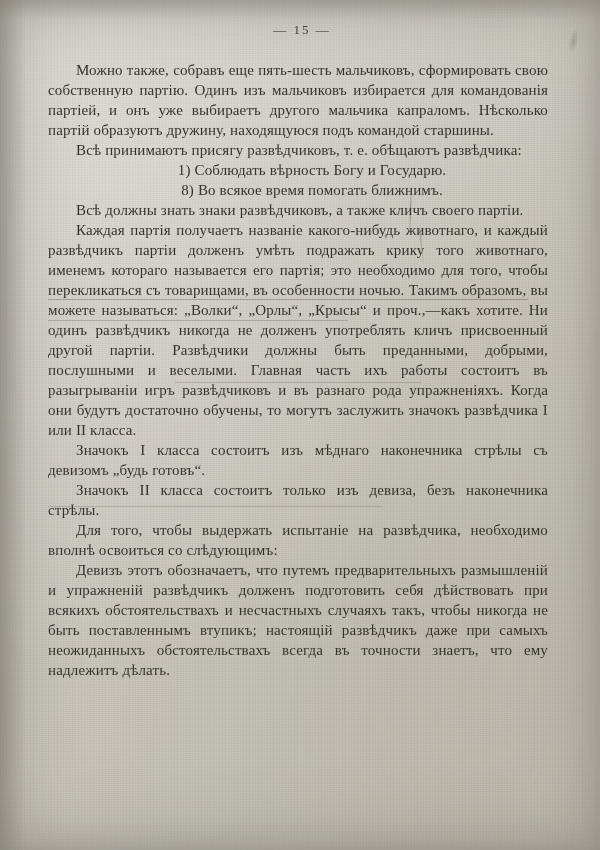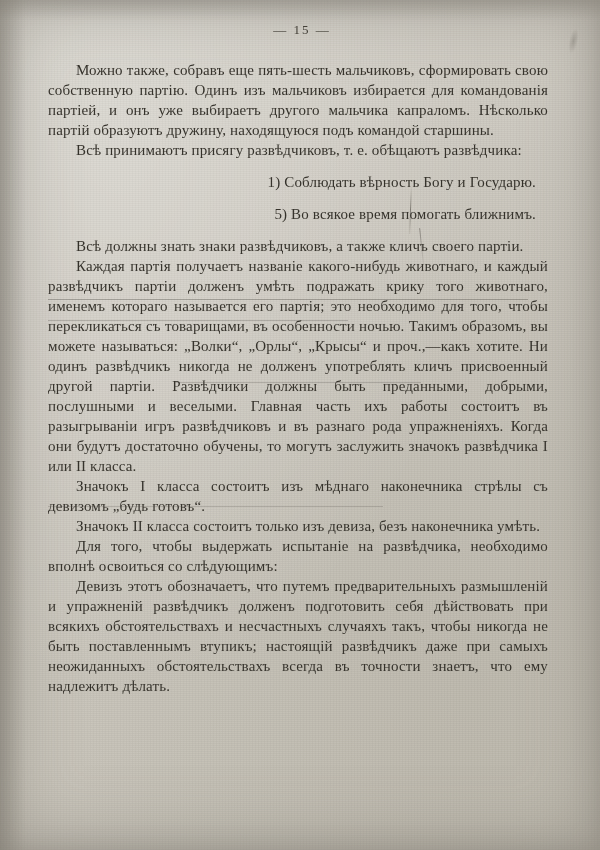--- a/index.html
+++ b/index.html
@@ -78,23 +78,23 @@
     letter-spacing: 0.15px;
     width: 500px;
   }
 
   p.para {
     margin: 0;
     text-indent: 28px;
     text-align: justify;
   }
   p.list-item {
-    margin: 12px;
+    margin: 0;
     text-indent: 28px;
-    text-align: right;
+    text-align: center;
   }
 
   
   .pen-mark-a {
     position: absolute;
     left: 410px;
     top: 186px;
     width: 1px;
     height: 48px;
     background: linear-gradient(180deg, rgba(60,56,50,0.0), rgba(60,56,50,0.55), rgba(60,56,50,0.1));
@@ -165,25 +165,25 @@
 <div class="page">
   <div class="edge-top"></div>
   <div class="edge-left"></div>
 
   <div class="content">
     <div class="folio">—  15  —</div>
     <div class="body-text">
       <p class="para">Можно также, собравъ еще пять-шесть мальчиковъ, сформировать свою собственную партію. Одинъ изъ мальчиковъ избирается для командованія партіей, и онъ уже выбираетъ другого мальчика капраломъ. Нѣсколько партій образуютъ дружину, находящуюся подъ командой старшины.</p>
       <p class="para">Всѣ принимаютъ присягу развѣдчиковъ, т. е. обѣщаютъ развѣдчика:</p>
       <p class="list-item">1) Соблюдать вѣрность Богу и Государю.</p>
-      <p class="list-item">5) Во всякое время помогать ближнимъ.</p>
+      <p class="list-item">8) Во всякое время помогать ближнимъ.</p>
       <p class="para">Всѣ должны знать знаки развѣдчиковъ, а также кличъ своего партіи.</p>
       <p class="para">Каждая партія получаетъ названіе какого-нибудь животнаго, и каждый развѣдчикъ партіи долженъ умѣть подражать крику того животнаго, именемъ котораго называется его партія; это необходимо для того, чтобы перекликаться съ товарищами, въ особенности ночью. Такимъ образомъ, вы можете называться: „Волки“, „Орлы“, „Крысы“ и проч.,—какъ хотите. Ни одинъ развѣдчикъ никогда не долженъ употреблять кличъ присвоенный другой партіи. Развѣдчики должны быть преданными, добрыми, послушными и веселыми. Главная часть ихъ работы состоитъ въ разыгрываніи игръ развѣдчиковъ и въ разнаго рода упражненіяхъ. Когда они будутъ достаточно обучены, то могутъ заслужить значокъ развѣдчика I или II класса.</p>
       <p class="para">Значокъ I класса состоитъ изъ мѣднаго наконечника стрѣлы съ девизомъ „будь готовъ“.</p>
-      <p class="para">Значокъ II класса состоитъ только изъ девиза, безъ наконечника умѣть.</p>
+      <p class="para">Значокъ II класса состоитъ только изъ девиза, безъ наконечника стрѣлы.</p>
       <p class="para">Для того, чтобы выдержать испытаніе на развѣдчика, необходимо вполнѣ освоиться со слѣдующимъ:</p>
       <p class="para">Девизъ этотъ обозначаетъ, что путемъ предварительныхъ размышленій и упражненій развѣдчикъ долженъ подготовить себя дѣйствовать при всякихъ обстоятельствахъ и несчастныхъ случаяхъ такъ, чтобы никогда не быть поставленнымъ втупикъ; настоящій развѣдчикъ даже при самыхъ неожиданныхъ обстоятельствахъ всегда въ точности знаетъ, что ему надлежитъ дѣлать.</p>
     </div>
   </div>
 
   <div class="pen-mark-a"></div>
   <div class="pen-mark-b"></div>
   <div class="underline-a"></div>
   <div class="underline-b"></div>
   <div class="underline-c"></div>

